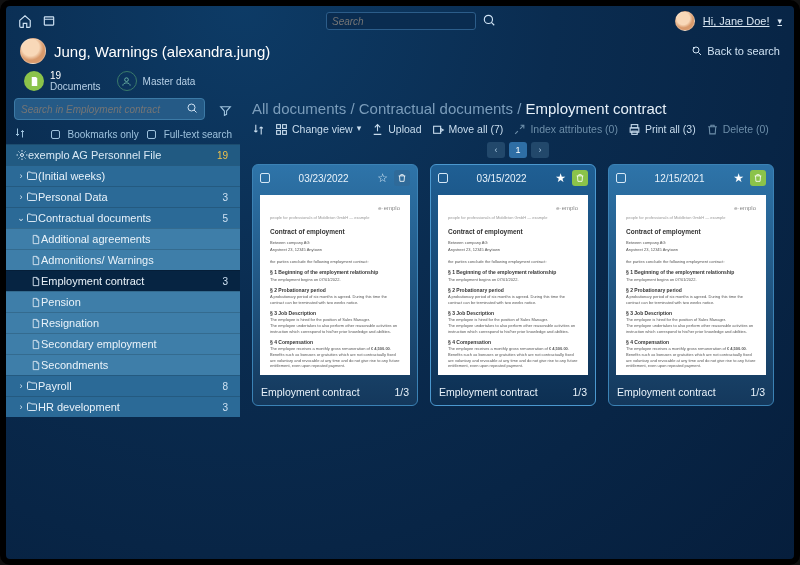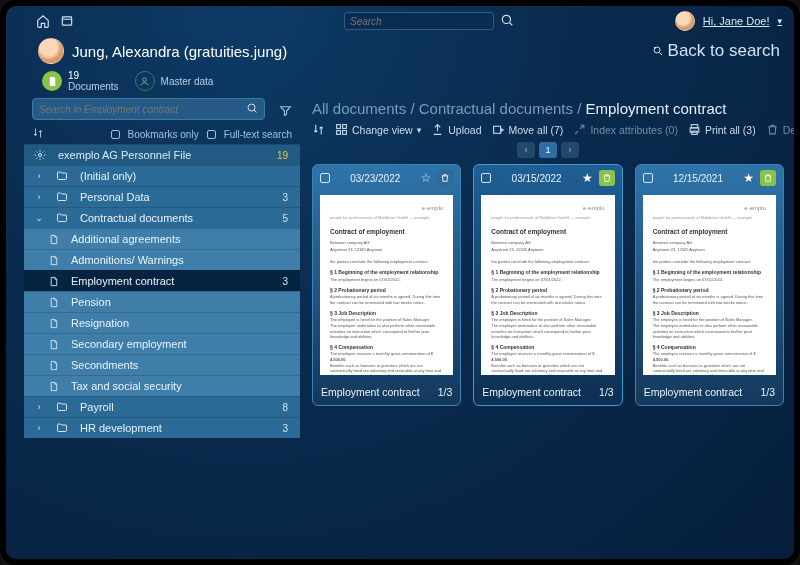--- a/index.html
+++ b/index.html
@@ -1,72 +1,72 @@
 <!DOCTYPE html>
 <html><head>
 <meta charset="utf-8">
 <style>
   * { box-sizing: border-box; margin: 0; padding: 0; font-family: "Segoe UI", Arial, sans-serif; }
   body { background: #111; display: flex; justify-content: center; }
   .device {
     width: 800px; height: 565px; background: radial-gradient(ellipse at 30% 0%, #0d3b66 0%, #0a2c50 40%, #061e3c 100%);
-    border-radius: 16px; border: 6px solid #000; position: relative; overflow: hidden; color: #d9e6f2; padding-left: 18px;
+    border-radius: 10px; border: 6px solid #000; position: relative; overflow: hidden; color: #d9e6f2;
   }
   .topbar { height: 30px; display: flex; align-items: center; padding: 0 12px; gap: 10px; font-size: 11px; }
   .ticon { width: 14px; height: 14px; display:inline-flex; align-items:center; justify-content:center; color:#cfe2f3; }
   .searchwrap { margin-left: 260px; display:flex; align-items:center; gap:6px; }
   .searchwrap input { width: 150px; height: 18px; background: #0a2c50; border:1px solid #2c5d8a; border-radius:3px; color:#cfe2f3; font-size:10px; padding:0 5px; font-style:italic; }
   .sicon { width:16px;height:16px;color:#cfe2f3; }
   .topright { margin-left:auto; display:flex; align-items:center; gap:8px;text-decoration:underline; }
   .avatar { width:20px;height:20px;border-radius:50%; background: radial-gradient(circle at 40% 35%, #f8d8b8 0 40%, #d99a6c 60%); border:1px solid #fff3; }
   .caret { font-size:9px; }
 
   .header { padding: 2px 14px 6px 14px; }
   .header-row1 { display:flex; align-items:center; }
   .bigavatar { width:26px;height:26px;border-radius:50%; background: radial-gradient(circle at 40% 35%, #f8d8b8 0 40%, #d99a6c 60%); border:1px solid #fff3; margin-right:8px;}
   .title { font-size:15px; font-weight:500; color:#fff; }
-  .backlink { margin-left:auto; font-size:17px; color:#cfe2f3; display:flex; gap:4px; align-items:center;}
+  .backlink { margin-left:auto; font-size:11px; color:#cfe2f3; display:flex; gap:4px; align-items:center;}
   .header-row2 { display:flex; align-items:center; gap:16px; margin-top:6px; margin-left:4px; }
   .pill { display:flex; align-items:center; gap:6px; }
   .pill .circ { width:20px;height:20px;border-radius:50%; display:flex;align-items:center;justify-content:center; font-size:10px;}
   .circ.green { background:#8bc34a; color:#fff; }
   .circ.teal { border:1.5px solid #3a7a6a; color:#6fb8a6; }
   .pill .lbl { font-size:10px; color:#b7d0e6; line-height:1.1; }
   .pill .num { font-size:10px; color:#fff; }
 
   .main { display:flex; height: calc(100% - 90px); }
 
   
-  .sidebar { width: 276px; flex:none; display:flex; flex-direction:column; font-size:11px; }
+  .sidebar { width: 234px; flex:none; display:flex; flex-direction:column; font-size:11px; }
   .sb-search { display:flex; align-items:center; gap:6px; background:#255a86; border:1px solid #3c7aa6; border-radius:4px; padding:3px 6px; margin:0 6px 4px 8px; }
   .sb-search input { flex:1; background:transparent; border:none; color:#d3e4f2; font-style:italic; font-size:10px; outline:none; }
   .filtericon { margin-left:4px; color:#9ec2dd; }
   .sb-opts { display:flex; align-items:center; gap:8px; padding:3px 8px 3px 8px; color:#9ec2dd; font-size:10px; }
   .chk { width:9px;height:9px;border:1px solid #9ec2dd; display:inline-block; border-radius:2px;}
   .sb-opts .spacer { flex:1; }
 
   .tree { display:flex; flex-direction:column; }
-  .row { display:flex; align-items:center; padding:4px 8px 4px 10px; gap:12px; border-top:1px solid rgba(0,0,0,.15); }
+  .row { display:flex; align-items:center; padding:4px 8px 4px 10px; gap:0; border-top:1px solid rgba(0,0,0,.15); }
   .row .cnt { margin-left:auto; color:#cfe2f3; font-size:10px; padding-right:4px;}
   .row svg { flex:none; }
   .lvl0 { background:#2b6a97; }
   .lvl0 .label { color:#e8f2fa; }
   .lvl1 { background:#3e7ea9; padding-left:24px; }
   .lvl1.sel { background:#062442; }
   .lvl1 .label { color:#eaf3fa; }
   .root { background:#215a82; color:#d9e9f5; }
   .root .cnt { color:#f0c24a; }
   .caret2 { width:10px; text-align:center; font-size:9px; color:#d7e7f3;}
 
   
   .content { flex:1; display:flex; flex-direction:column; padding:0 6px 0 8px; min-width:0;}
   .crumbs { font-size:15px; color:#7b9dbb; padding:2px 4px 6px 4px;}
   .crumbs .cur { color:#e6f0f9; }
   .toolbar { display:flex; align-items:center; gap:10px; font-size:10.5px; color:#c9ddee; padding:0 4px 6px 4px; flex-wrap:nowrap; }
-  .toolbar .grp { display:flex; align-items:center; gap:4px; white-space:nowrap;}
+  .toolbar .grp { display:flex; gap:4px; white-space:nowrap;}
   .toolbar .dim { color:#6d8ea9; }
   .tool-ico { width:13px;height:13px; }
 
   .pager { display:flex; justify-content:center; align-items:center; gap:4px; padding:0 0 6px 0;}
   .pgbtn { width:18px;height:16px;border-radius:3px; background:#22486b; color:#a7c6df; display:flex;align-items:center;justify-content:center; font-size:9px;}
   .pgbtn.cur { background:#2e6ea5; color:#fff; }
 
   .cards { display:flex; gap:12px; padding:0 4px; }
   .card { width:166px; background:linear-gradient(#2e74a9,#14385c); border:1px solid #3b82b5; border-radius:6px; overflow:hidden; display:flex; flex-direction:column;}
   .card.active { background:linear-gradient(#1f5f94,#0d2f52); border-color:#4b98cf; }
@@ -114,21 +114,21 @@
     <div class="topright">
       <span class="avatar"></span>
       <span>Hi, Jane Doe!</span>
       <span class="caret">▾</span>
     </div>
   </div>
 
   <div class="header">
     <div class="header-row1">
       <span class="bigavatar"></span>
-      <span class="title">Jung, Alexandra (gratuities.jung)</span>
+      <span class="title">Jung, Warnings (alexandra.jung)</span>
       <a class="backlink">
         <svg viewBox="0 0 24 24" width="12" height="12" fill="none" stroke="currentColor" stroke-width="2">
             <circle cx="10" cy="10" r="6"></circle>
             <path d="m20 20-5-5"></path>
             <path d="M4 4l3 3"></path>
           </svg>
         <span>Back to search</span>
       </a>
     </div>
     <div class="header-row2">
@@ -188,21 +188,21 @@
               <path d="M12 2v3M12 19v3M4 12H1M23 12h-3M5 5l2 2M17 17l2 2M5 19l2-2M17 7l2-2"></path>
             </svg>
             <span class="label">exemplo AG Personnel File</span>
             <span class="cnt">19</span>
           </div>
           <div class="row lvl0">
             <span class="caret2">›</span>
             <svg viewBox="0 0 24 24" width="12" height="12" fill="none" stroke="currentColor" stroke-width="2">
               <path d="M3 6a2 2 0 0 1 2-2h4l2 2h8a2 2 0 0 1 2 2v9a2 2 0 0 1-2 2H5a2 2 0 0 1-2-2z"></path>
             </svg>
-            <span class="label">(Initial only)</span>
+            <span class="label">(Initial weeks)</span>
             <span class="cnt"></span>
           </div>
           <div class="row lvl0">
             <span class="caret2">›</span>
             <svg viewBox="0 0 24 24" width="12" height="12" fill="none" stroke="currentColor" stroke-width="2">
               <path d="M3 6a2 2 0 0 1 2-2h4l2 2h8a2 2 0 0 1 2 2v9a2 2 0 0 1-2 2H5a2 2 0 0 1-2-2z"></path>
             </svg>
             <span class="label">Personal Data</span>
             <span class="cnt">3</span>
           </div>
@@ -261,28 +261,20 @@
             </svg>
             <span class="label">Secondary employment</span>
             <span class="cnt"></span>
           </div>
           <div class="row lvl1">
             <svg viewBox="0 0 24 24" width="11" height="11" fill="none" stroke="currentColor" stroke-width="2">
               <path d="M7 3h8l4 4v14H7z"></path>
               <path d="M15 3v4h4"></path>
             </svg>
             <span class="label">Secondments</span>
-            <span class="cnt"></span>
-          </div>
-          <div class="row lvl1">
-            <svg viewBox="0 0 24 24" width="11" height="11" fill="none" stroke="currentColor" stroke-width="2">
-              <path d="M7 3h8l4 4v14H7z"></path>
-              <path d="M15 3v4h4"></path>
-            </svg>
-            <span class="label">Tax and social security</span>
             <span class="cnt"></span>
           </div>
           <div class="row lvl0">
             <span class="caret2">›</span>
             <svg viewBox="0 0 24 24" width="12" height="12" fill="none" stroke="currentColor" stroke-width="2">
               <path d="M3 6a2 2 0 0 1 2-2h4l2 2h8a2 2 0 0 1 2 2v9a2 2 0 0 1-2 2H5a2 2 0 0 1-2-2z"></path>
             </svg>
             <span class="label">Payroll</span>
             <span class="cnt">8</span>
           </div>

